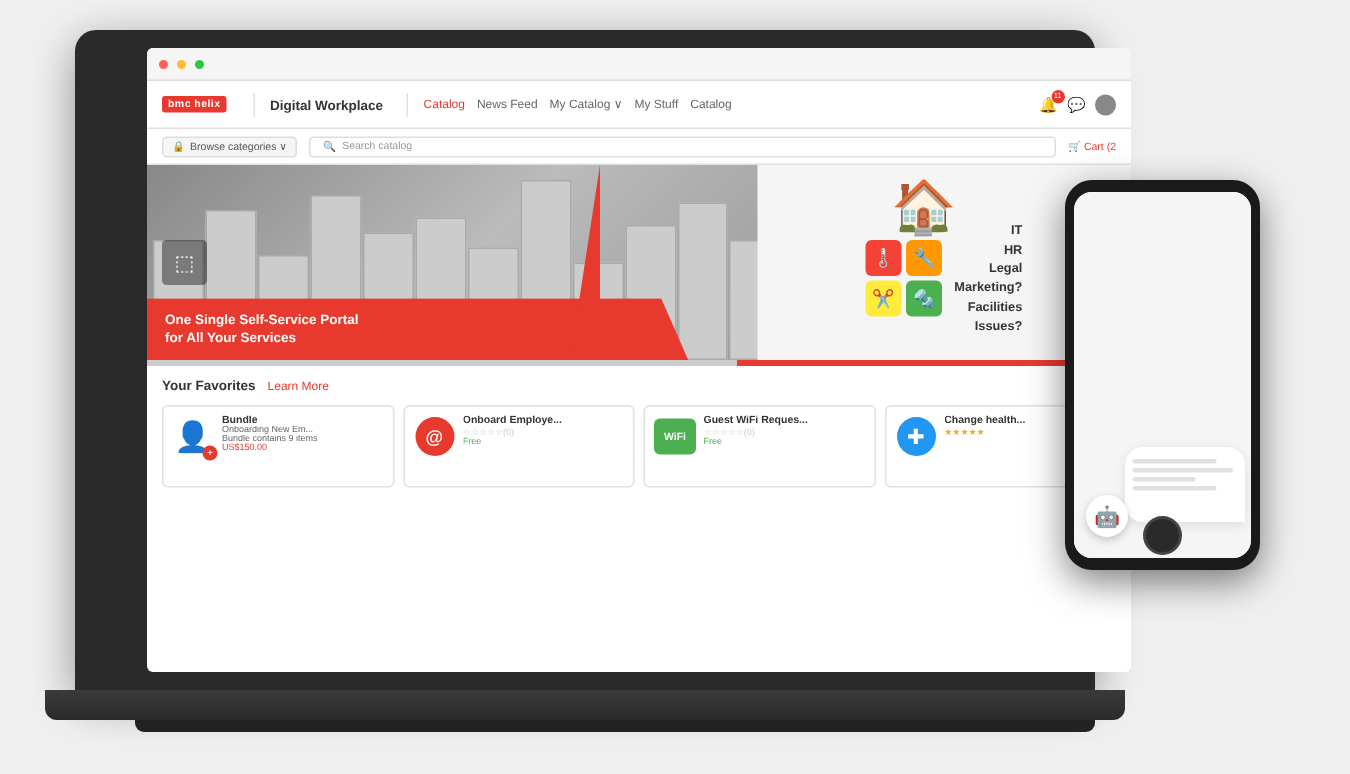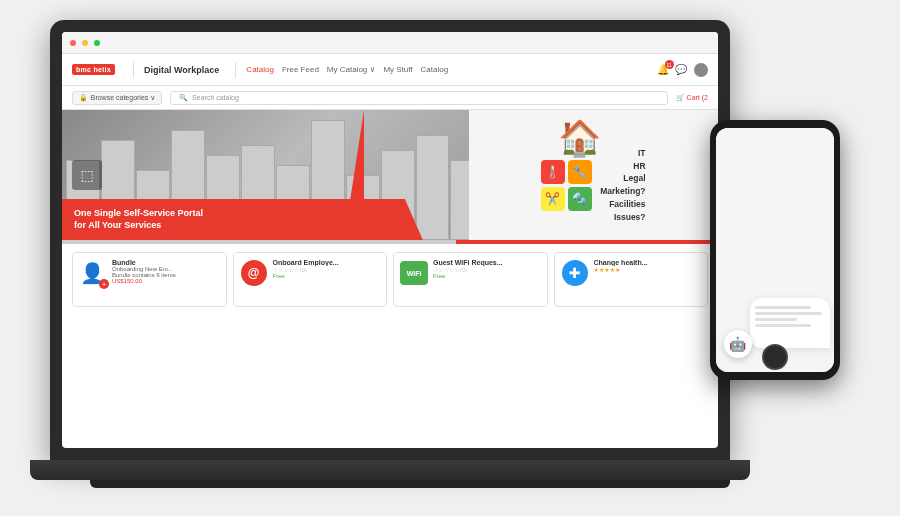--- a/index.html
+++ b/index.html
@@ -40,20 +40,21 @@
       padding: 12px;
       box-shadow: 0 8px 30px rgba(0,0,0,0.4);
     }
 
     .laptop-screen {
       width: 100%;
       height: 100%;
       background: #fff;
       border-radius: 4px;
       overflow: hidden;
+      margin-left: 36px;
     }
 
     .laptop-base {
       position: absolute;
       top: 440px;
       left: -20px;
       width: 720px;
       height: 20px;
       background: linear-gradient(to bottom, #3a3a3a, #2a2a2a);
       border-radius: 0 0 8px 8px;
@@ -558,21 +559,21 @@
         </div>
 
         <div class="navbar">
           <div class="navbar-logo">
             <span class="bmc-helix-badge">bmc helix</span>
           </div>
           <div class="navbar-separator"></div>
           <span class="navbar-title">Digital Workplace</span>
           <div class="navbar-separator"></div>
           <span class="nav-link active">Catalog</span>
-          <span class="nav-link">Free Feed</span>
+          <span class="nav-link">News Feed</span>
           <span class="nav-link">My Catalog ∨</span>
           <span class="nav-link">My Stuff</span>
           <span class="nav-link">Catalog</span>
           <div class="nav-icons">
             <div class="nav-icon-bell">
               🔔
               <span class="nav-badge">11</span>
             </div>
             <span style="font-size:10px;">💬</span>
             <div class="avatar-circle"></div>
@@ -637,20 +638,24 @@
               <div class="hero-text-right">
                 IT<br>HR<br>Legal<br>Marketing?<br>Facilities<br>Issues?
               </div>
             </div>
           </div>
         </div>
 
         <div class="hero-divider"></div>
 
         <div class="favorites">
+          <div class="favorites-header">
+            <span class="favorites-title">Your Favorites</span>
+            <span class="favorites-link">Learn More</span>
+          </div>
           <div class="favorites-cards">
 
             <div class="fav-card">
               <div class="fav-card-icon" style="color:#2196f3; font-size:20px; position:relative;">
                 👤
                 <span style="position:absolute;bottom:-2px;right:-2px;background:#e8392e;color:#fff;border-radius:50%;width:10px;height:10px;font-size:7px;display:flex;align-items:center;justify-content:center;">+</span>
               </div>
               <div class="fav-card-info">
                 <div class="fav-card-title">Bundle</div>
                 <div class="fav-card-desc">Onboarding New Em...</div>

